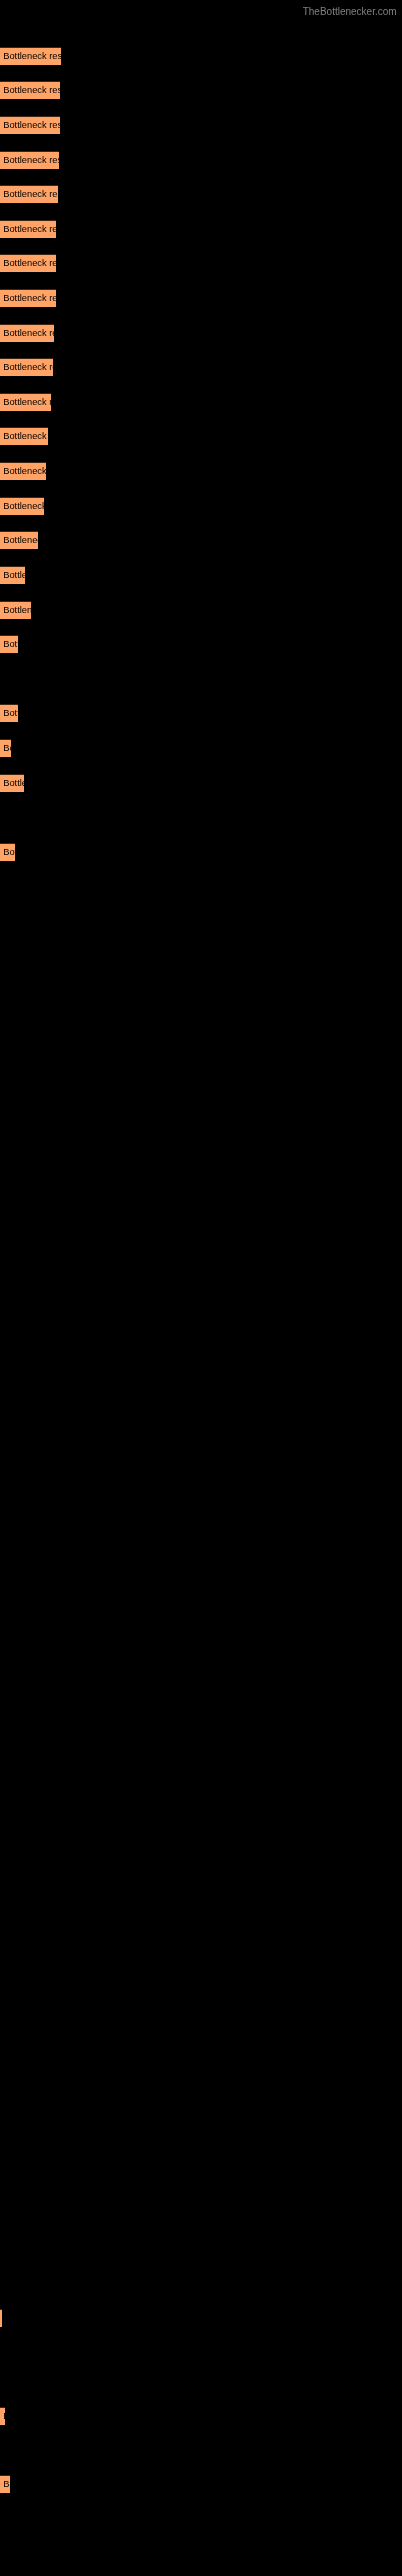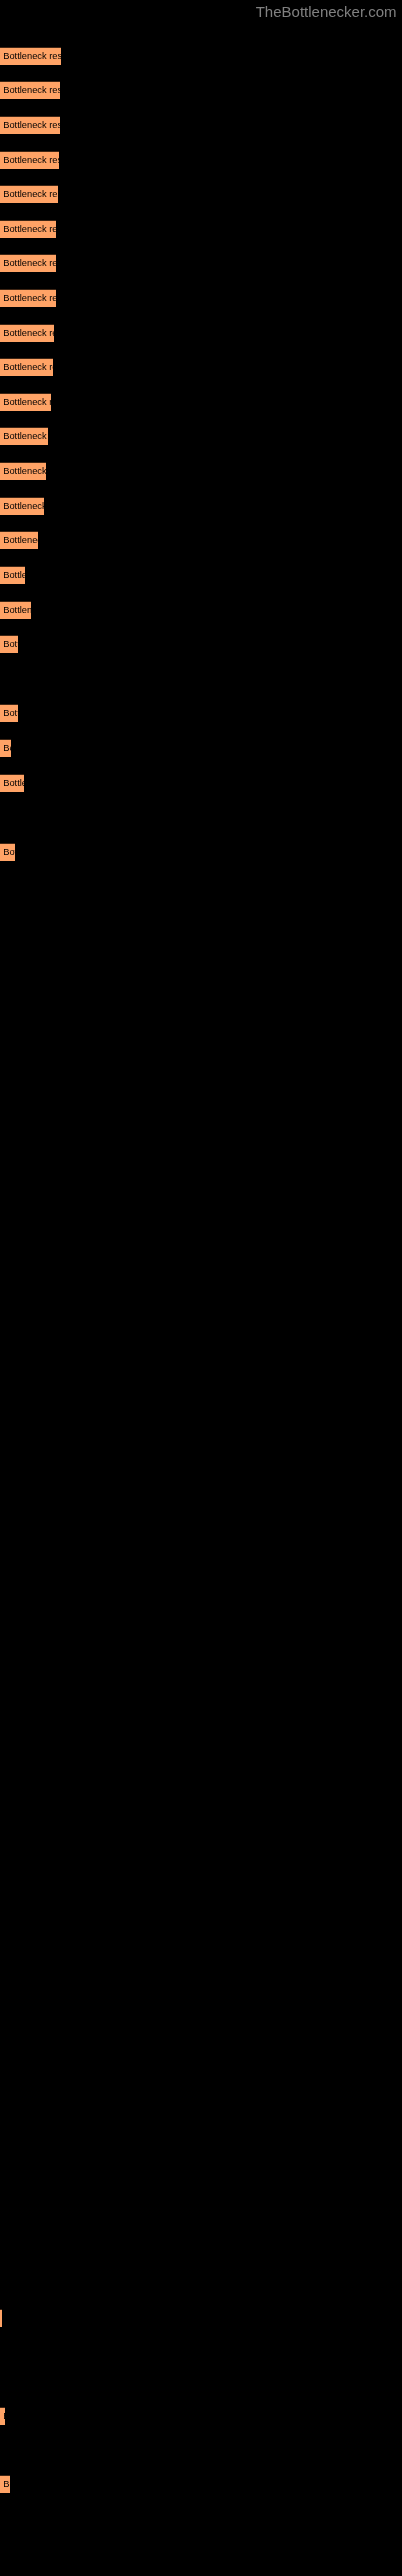--- a/index.html
+++ b/index.html
@@ -13,21 +13,21 @@
     position: relative;
     overflow: hidden;
     font-family: "Liberation Sans", sans-serif;
   }
 
   .site-title {
     position: absolute;
     top: 1.6px;
     right: 6.4px;
     font-family: "Liberation Sans", sans-serif;
-    font-size: 15px;
+    font-size: 10px;
     color: #808080;
     letter-spacing: 0px;
     white-space: nowrap;
     line-height: 19.3px;
     margin-left: 12px;
   }
 
   .chart {
     position: absolute;
     left: 0;

